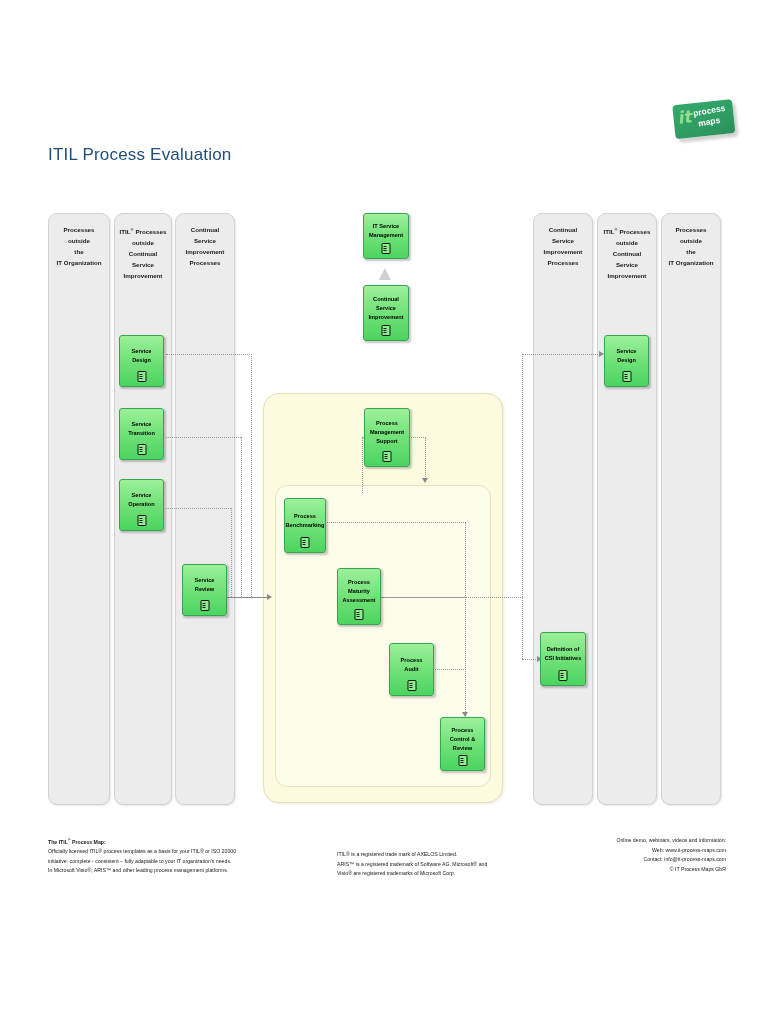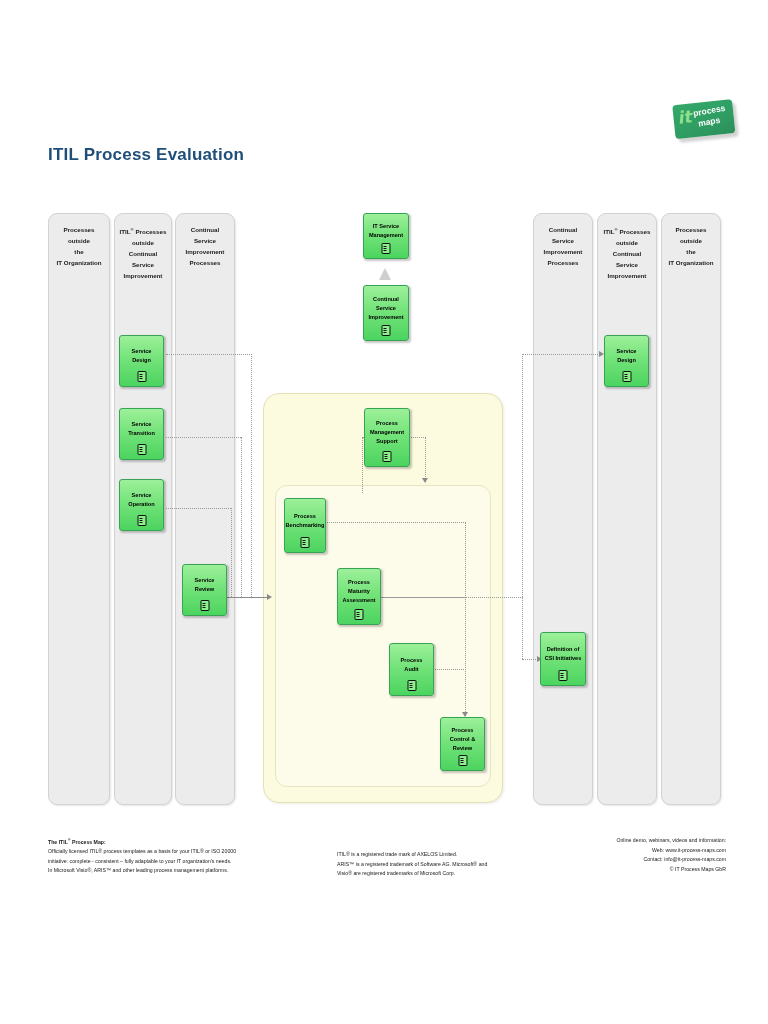--- a/index.html
+++ b/index.html
@@ -30,21 +30,21 @@
     color:#ffffff;font-weight:600;transform:rotate(-4deg);
   }
   .logo-w2{
     position:absolute;left:24px;top:16px;font-size:8.5px;line-height:9px;
     color:#ffffff;font-weight:600;transform:rotate(-4deg);
   }
 
   
   .page-title{
     position:absolute;left:48px;top:145px;
-    font-size:17px;font-weight:700;color:#1f4e79;letter-spacing:.2px;
+    font-size:17px;font-weight:400;color:#1f4e79;letter-spacing:.2px;
   }
 
   
   .lane{
     position:absolute;background:#ececec;border:1px solid #d2d2d2;
     border-radius:9px;box-shadow:1px 1px 2px rgba(0,0,0,.10);
   }
   .lane-label{
     position:absolute;left:0;right:0;top:10px;text-align:center;
     font-size:6.2px;line-height:11px;color:#1a1a1a;font-weight:600;

